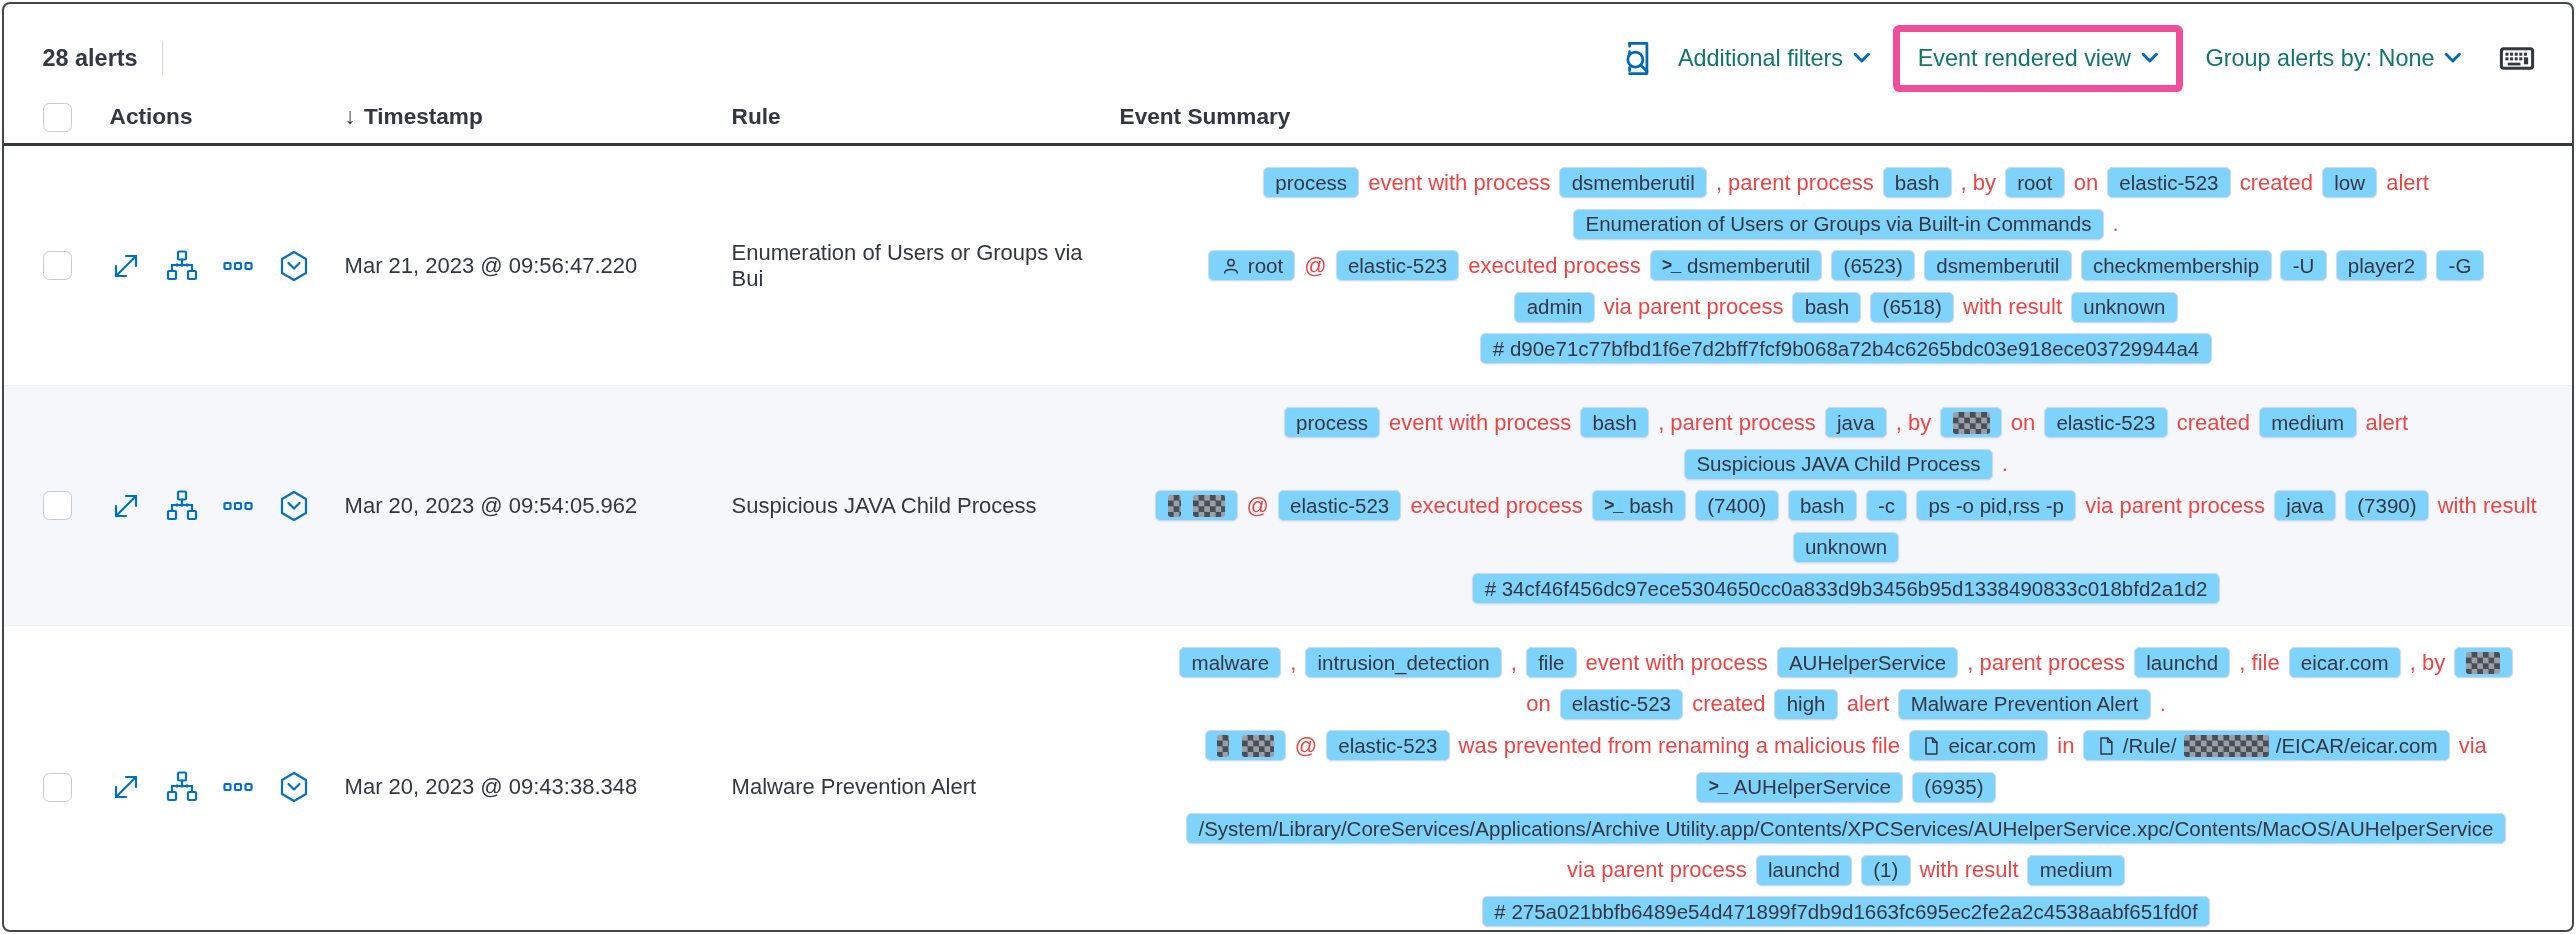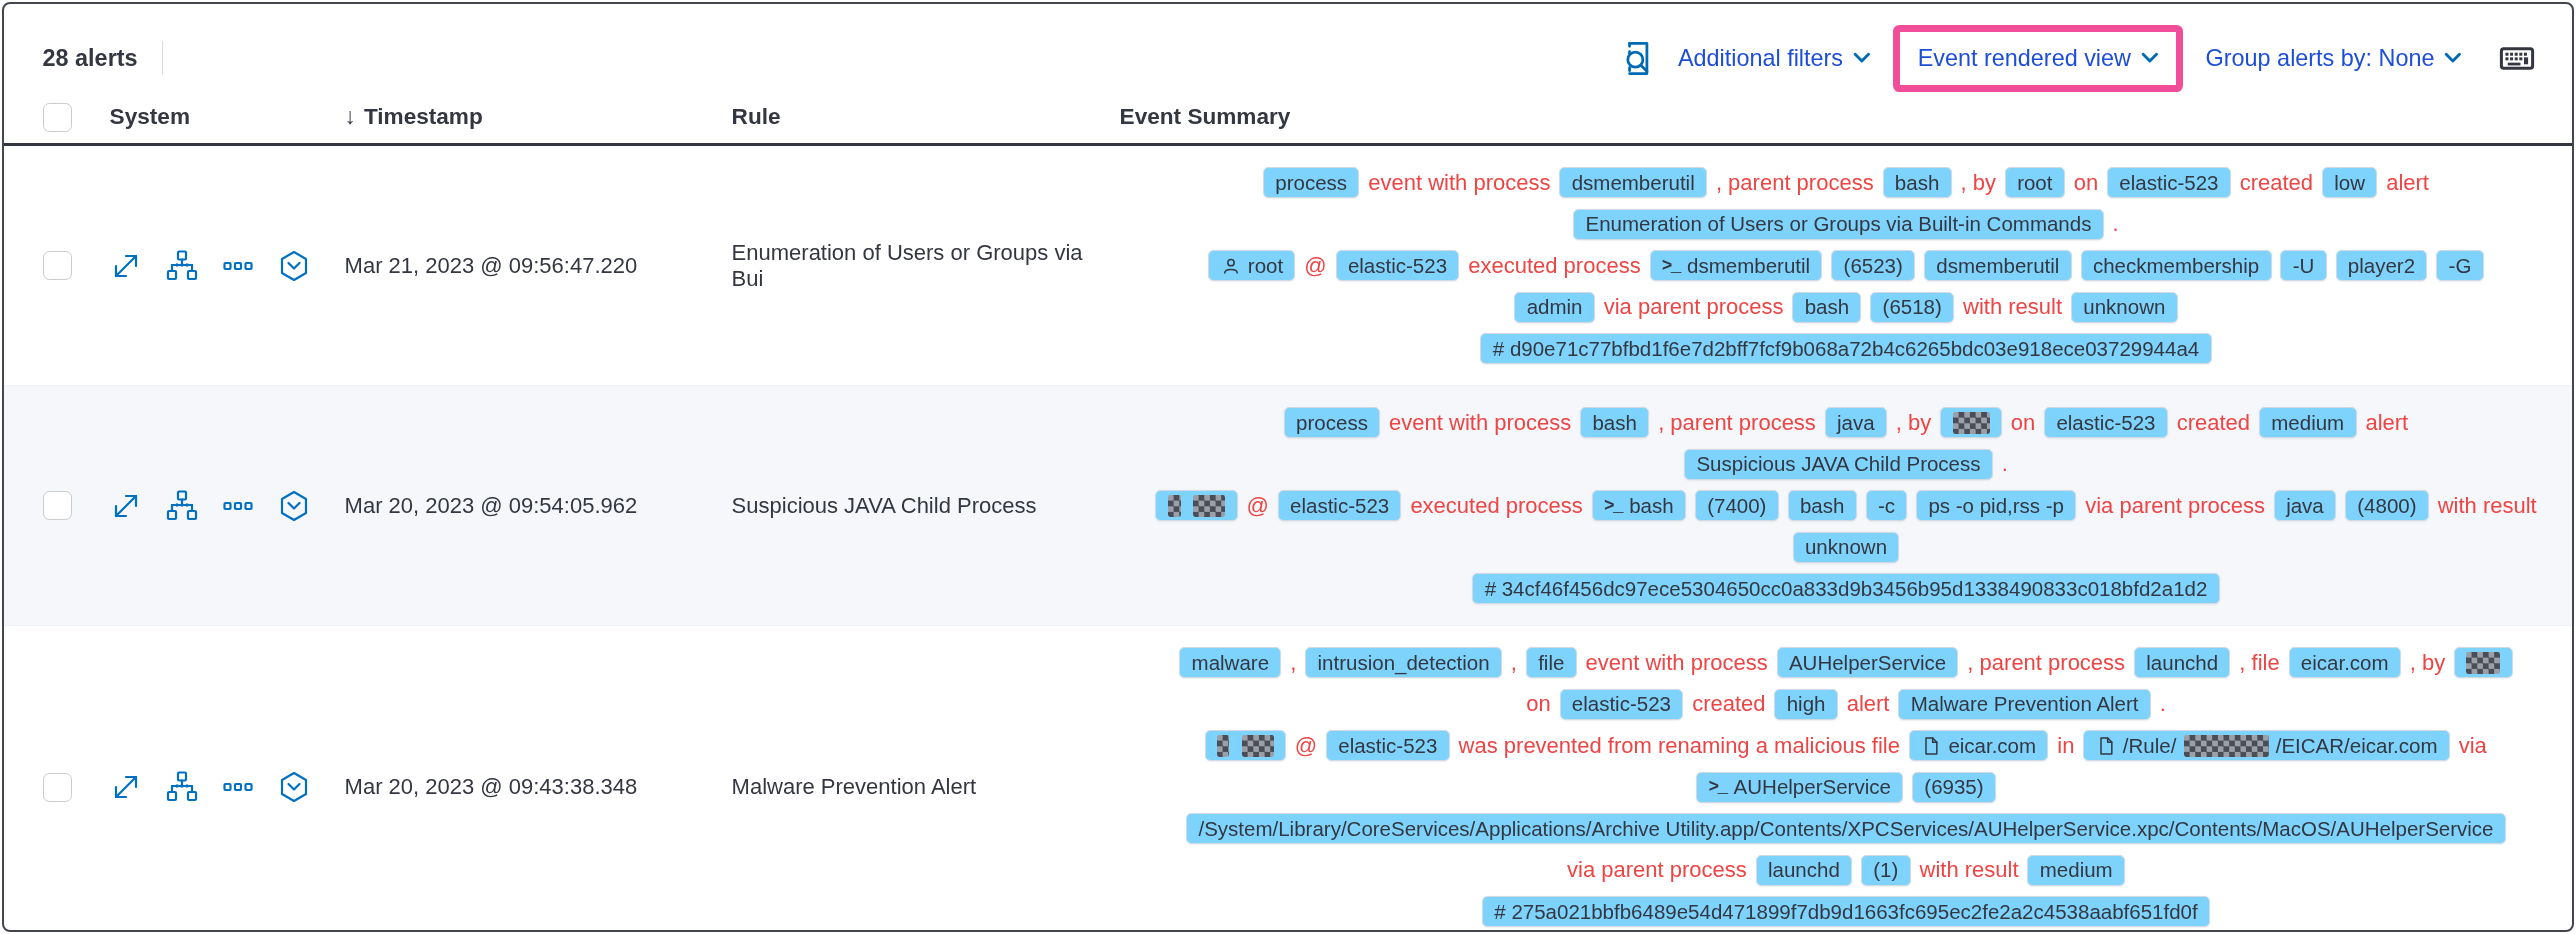--- a/index.html
+++ b/index.html
@@ -4,21 +4,21 @@
 <style>
   * { box-sizing: border-box; margin: 0; padding: 0; }
   html,body { width:2576px; height:934px; background:#fff; font-family:"Liberation Sans",sans-serif; color:#343741; }
   .frame { position:absolute; inset:1.6px; border:2.4px solid #43464d; border-radius:8px; background:#fff; overflow:hidden; }
 
   
   .toolbar { display:flex; align-items:center; padding:21px 35px 3.2px 39px; min-height:84px; }
   .alert-count { font-size:23.4px; font-weight:700; color:#343741; }
   .v-sep { width:1.6px; height:34px; background:#d3dae6; margin-left:24px; }
   .toolbar-right { margin-left:auto; display:flex; align-items:center; gap:22.6px; }
-  .tb-link { display:flex; align-items:center; gap:9.7px; color:#1d4ed8; font-size:23.4px; font-weight:500; cursor:pointer; white-space:nowrap; }
+  .tb-link { display:flex; align-items:center; gap:9.7px; color:#0f766e; font-size:23.4px; font-weight:500; cursor:pointer; white-space:nowrap; }
   .chev svg { width:17.7px; height:11.3px; fill:none; stroke:#006bb4; stroke-width:2.6; stroke-linecap:round; stroke-linejoin:round; display:block; }
   .icon-btn svg { display:block; }
   .inspect-btn svg { width:37px; height:37px; fill:none; stroke:#006bb4; stroke-width:2.4; stroke-linecap:round; stroke-linejoin:round; }
   .kbd-btn { margin-left:13px; }
   .kbd-btn svg { width:40px; height:37px; }
   .highlight-box { border:7.2px solid #f04e98; border-radius:6.4px; background:#fff; padding:13px 17.7px; display:flex; align-items:flex-end; }
 
   
   .thead { display:flex; align-items:center; padding:8px 0 11.3px 0; border-bottom:3.2px solid #343741; font-size:22.6px; font-weight:700; }
   .cell-check { width:106px; padding-left:39px; flex:none; display:flex; align-items:center; }
@@ -116,21 +116,21 @@
         </svg>
       </span>
     </div>
   </div>
 
   <div class="thead">
     <div class="cell-check">
         <span class="checkbox"></span>
       </div>
     <div class="cell-actions">
-        <span>System</span>
+        <span>Actions</span>
       </div>
     <div class="cell-ts"><span class="sort-arrow">↓</span><span>Timestamp</span></div>
     <div class="cell-rule"><span>Rule</span></div>
     <div class="cell-summary"><span>Event Summary</span></div>
   </div>
 
   <div id="tbody">
       <div class="row">
         <div class="cell-check">
           <span class="checkbox"></span>
@@ -350,21 +350,21 @@
               <span>-c</span>
             </span>
             <span class="badge">
               <span>ps -o pid,rss -p</span>
             </span>
             <span class="sum-text">via parent process</span>
             <span class="badge">
               <span>java</span>
             </span>
             <span class="badge">
-              <span>(4800)</span>
+              <span>(7390)</span>
             </span>
             <span class="sum-text">with result</span>
           </div>
           <div class="sum-line">
             <span class="badge">
               <span>unknown</span>
             </span>
           </div>
           <div class="sum-line">
             <span class="badge">

